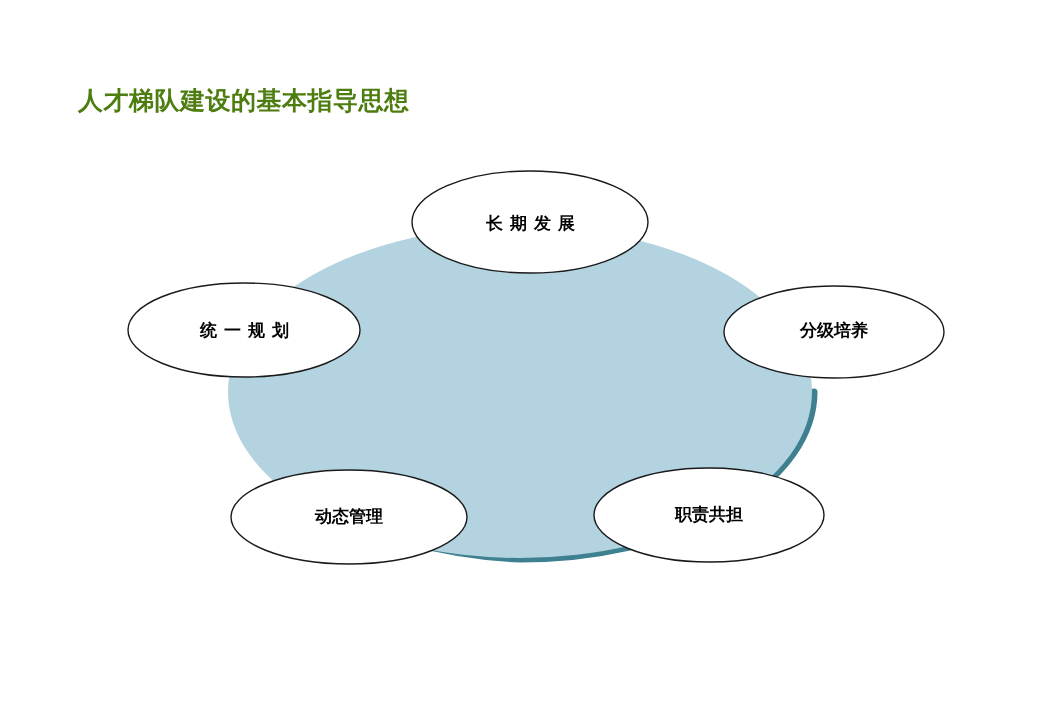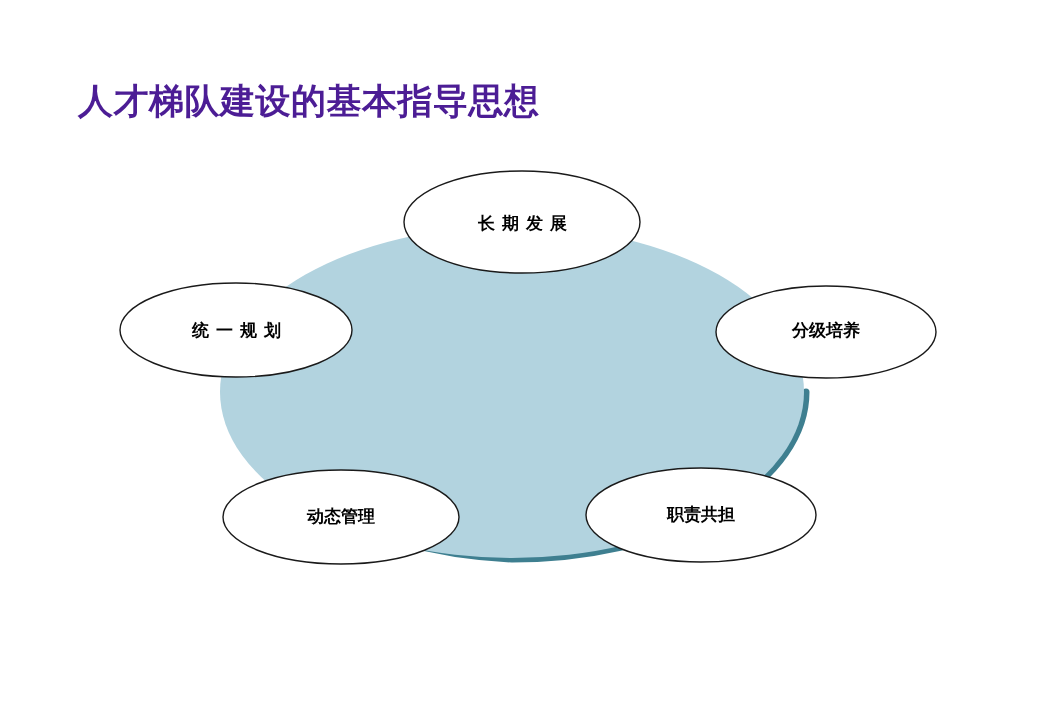--- a/index.html
+++ b/index.html
@@ -15,30 +15,30 @@
     width: 1040px;
     height: 720px;
     background: #ffffff;
     overflow: hidden;
   }
   .slide-title {
     position: absolute;
     left: 78px;
     top: 84px;
     font-family: "DejaVu Serif", "Liberation Serif", serif;
-    font-size: 35px;
+    font-size: 25px;
     line-height: 34px;
     font-weight: 600;
-    color: #4c1d95;
+    color: #4d7c0f;
     letter-spacing: 0.5px;
     white-space: nowrap;
   }
   .diagram {
     position: absolute;
-    left: 8px;
+    left: 16px;
     top: 0;
     width: 884px;
     height: 720px;
   }
   .diagram svg {
     display: block;
     width: 1040px;
     height: 720px;
   }
   .node-label {

